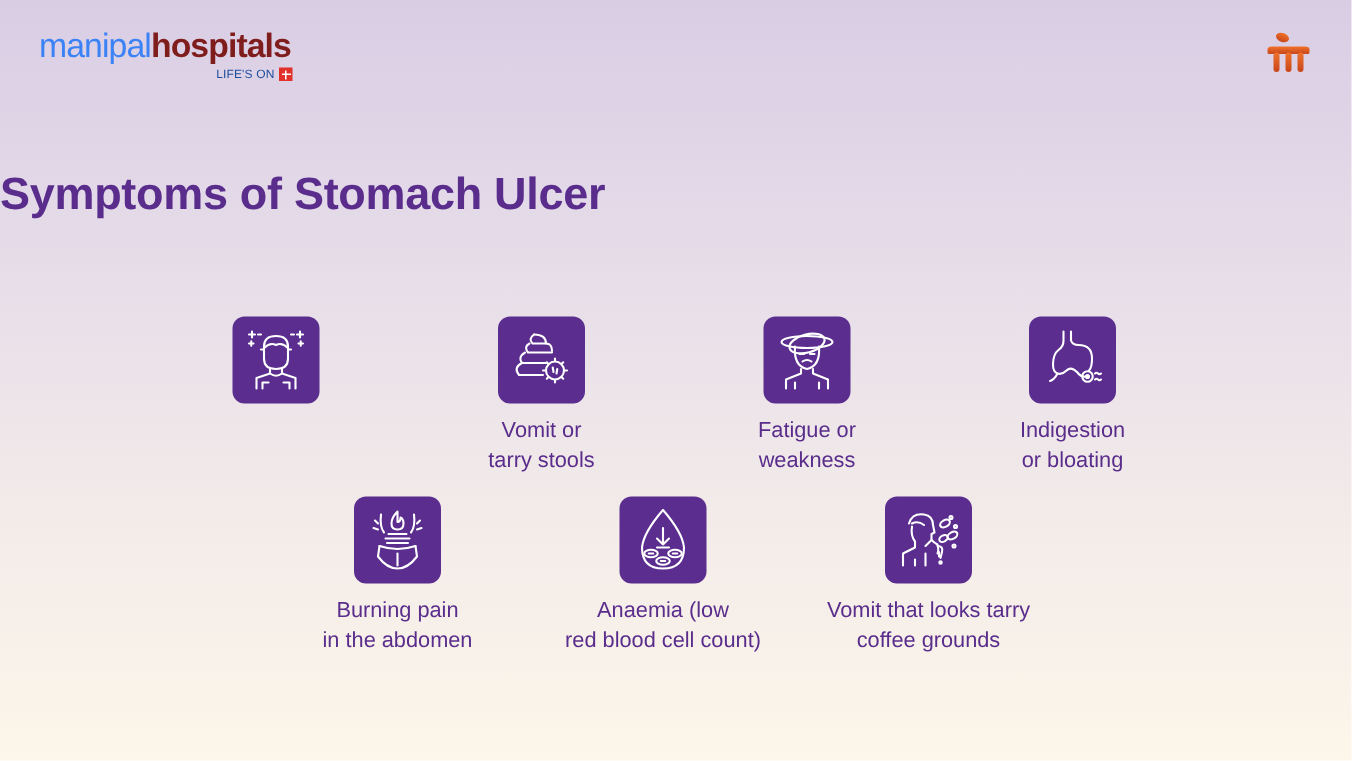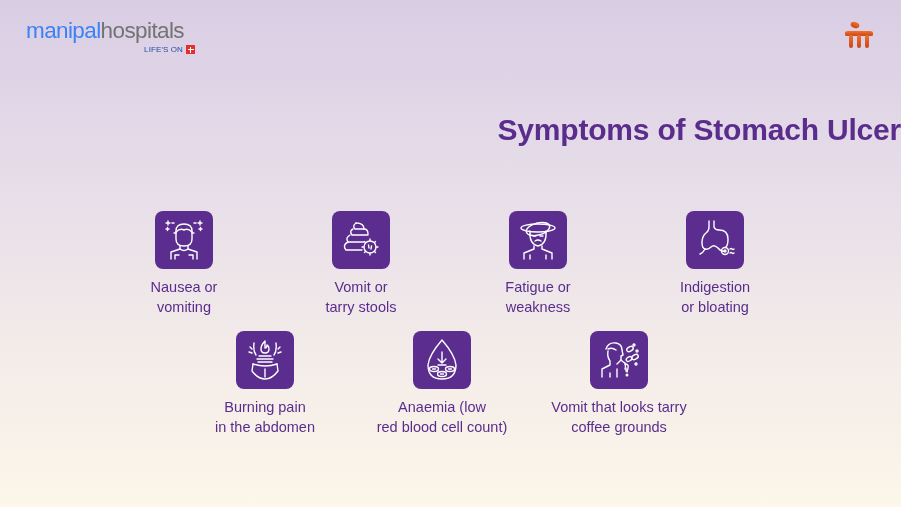--- a/index.html
+++ b/index.html
@@ -11,40 +11,40 @@
     }
     .logo {
       position: absolute; left: 26px; top: 18px;
       width: 175px; height: 40px;
     }
     .logo-word {
       font-size: 22.5px; letter-spacing: -0.6px; line-height: 26px;
       font-weight: normal; white-space: nowrap;
     }
     .logo-word .a { color: #3b82f6; }
-    .logo-word .b { color: #737373; }
+    .logo-word .b { color: #7f1d1d; font-weight: bold; }
     .tagline {
       position: absolute; right: 6px; top: 27px;
       font-size: 8px; color: #1f4e9e; letter-spacing: 0.1px;
       display: flex; align-items: flex-end; gap: 3px;
     }
     .plus-box {
       width: 9px; height: 9px; background: #e2302a; position: relative; display: inline-block;
     }
     .plus-box::before, .plus-box::after {
       content: ""; position: absolute; background: #fff;
     }
     .plus-box::before { left: 4px; top: 1.5px; width: 1.3px; height: 6px; }
     .plus-box::after { left: 1.5px; top: 4px; width: 6px; height: 1.3px; }
 
     .brand-mark { position: absolute; left: 842px; top: 20px; width: 34px; height: 34px; }
 
     .title {
       position: absolute; left: 0; right: 0; top: 113px;
-      text-align: right; font-size: 30px; font-weight: bold;
+      text-align: left; font-size: 30px; font-weight: bold;
       color: #5a2d8c; letter-spacing: -0.2px;
     }
     .item {
       position: absolute; width: 190px; text-align: center;
     }
     .icon-box {
       width: 58px; height: 58px; margin: 0 auto;
       background: #5b2d8e; border-radius: 8px;
       display: flex; align-items: center; justify-content: center;
     }
@@ -89,24 +89,20 @@
     <svg viewBox="0 0 46 46" fill="none" stroke="#fff" stroke-width="1.4" stroke-linecap="round" stroke-linejoin="round">
       <path d="M15 14 Q15 7 23 7 Q31 7 31 14 L31 22 Q31 29 23 29 Q15 29 15 22 Z"></path>
       <path d="M15 15 Q19 11 23 13 Q27 11 31 15"></path>
       <path d="M13 16 L15 16 M31 16 L33 16"></path>
       <path d="M19 29 L19 32 L10 35 L10 42 M27 29 L27 32 L36 35 L36 42"></path>
       <path d="M19 32 Q23 35 27 32"></path>
       <path d="M14 38 L14 42 M32 38 L32 42 M14 38 L18 38 M28 38 L32 38"></path>
       <path d="M5 6 L9 6 M7 4 L7 8 M5 12 L8 12 M6.5 10.5 L6.5 13.5 M37 6 L41 6 M39 4 L39 8 M38 12 L41 12 M39.5 10.5 L39.5 13.5 M11 6 L13 6 M33 6 L35 6"></path>
     </svg>
   </div>
-  <div class="label">
-    <div>Nausea or</div>
-    <div>vomiting</div>
-  </div>
 </div>
 
 <div class="item" style="left:266px; top:211px;">
   <div class="icon-box">
     <svg viewBox="0 0 46 46" fill="none" stroke="#fff" stroke-width="1.4" stroke-linecap="round" stroke-linejoin="round">
       <path d="M18 6 Q26 6 26 12 Q30 12 30 17"></path>
       <path d="M18 6 Q14 9 17 12 L26 12"></path>
       <path d="M15 12 Q11 14 14 18 L30 18"></path>
       <path d="M12 18 Q7 21 10 25 L26 25"></path>
       <path d="M10 25 Q4 28 8 33 L24 33"></path>

